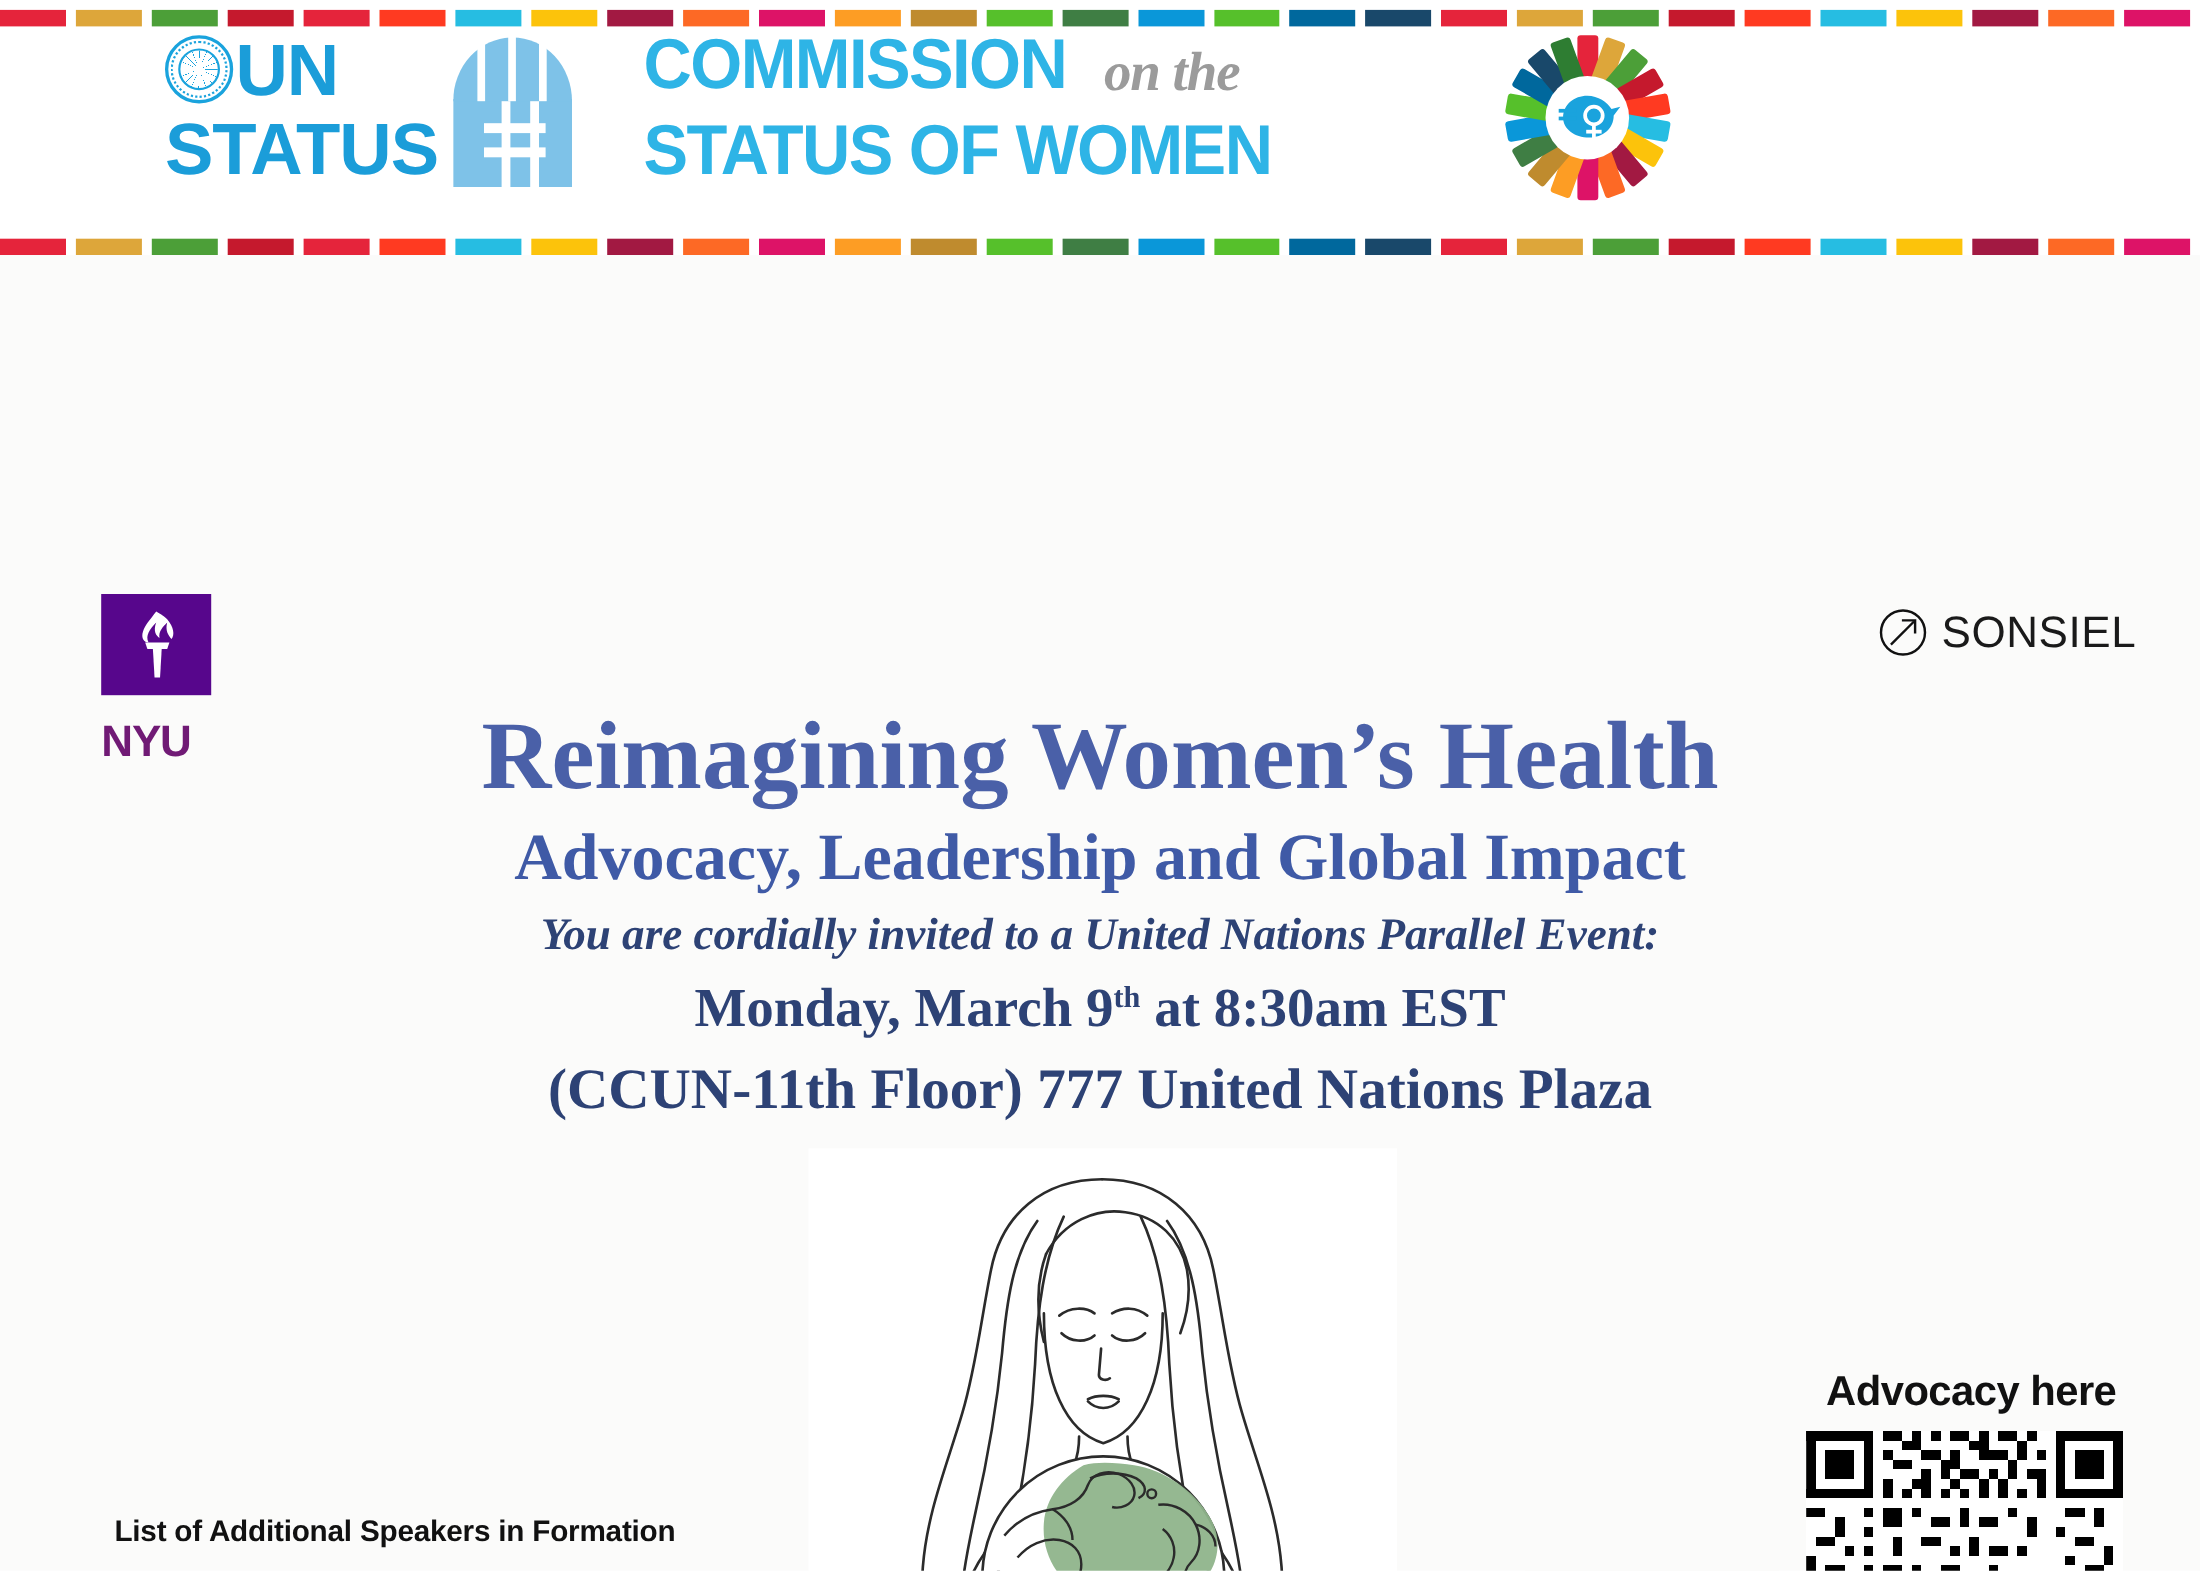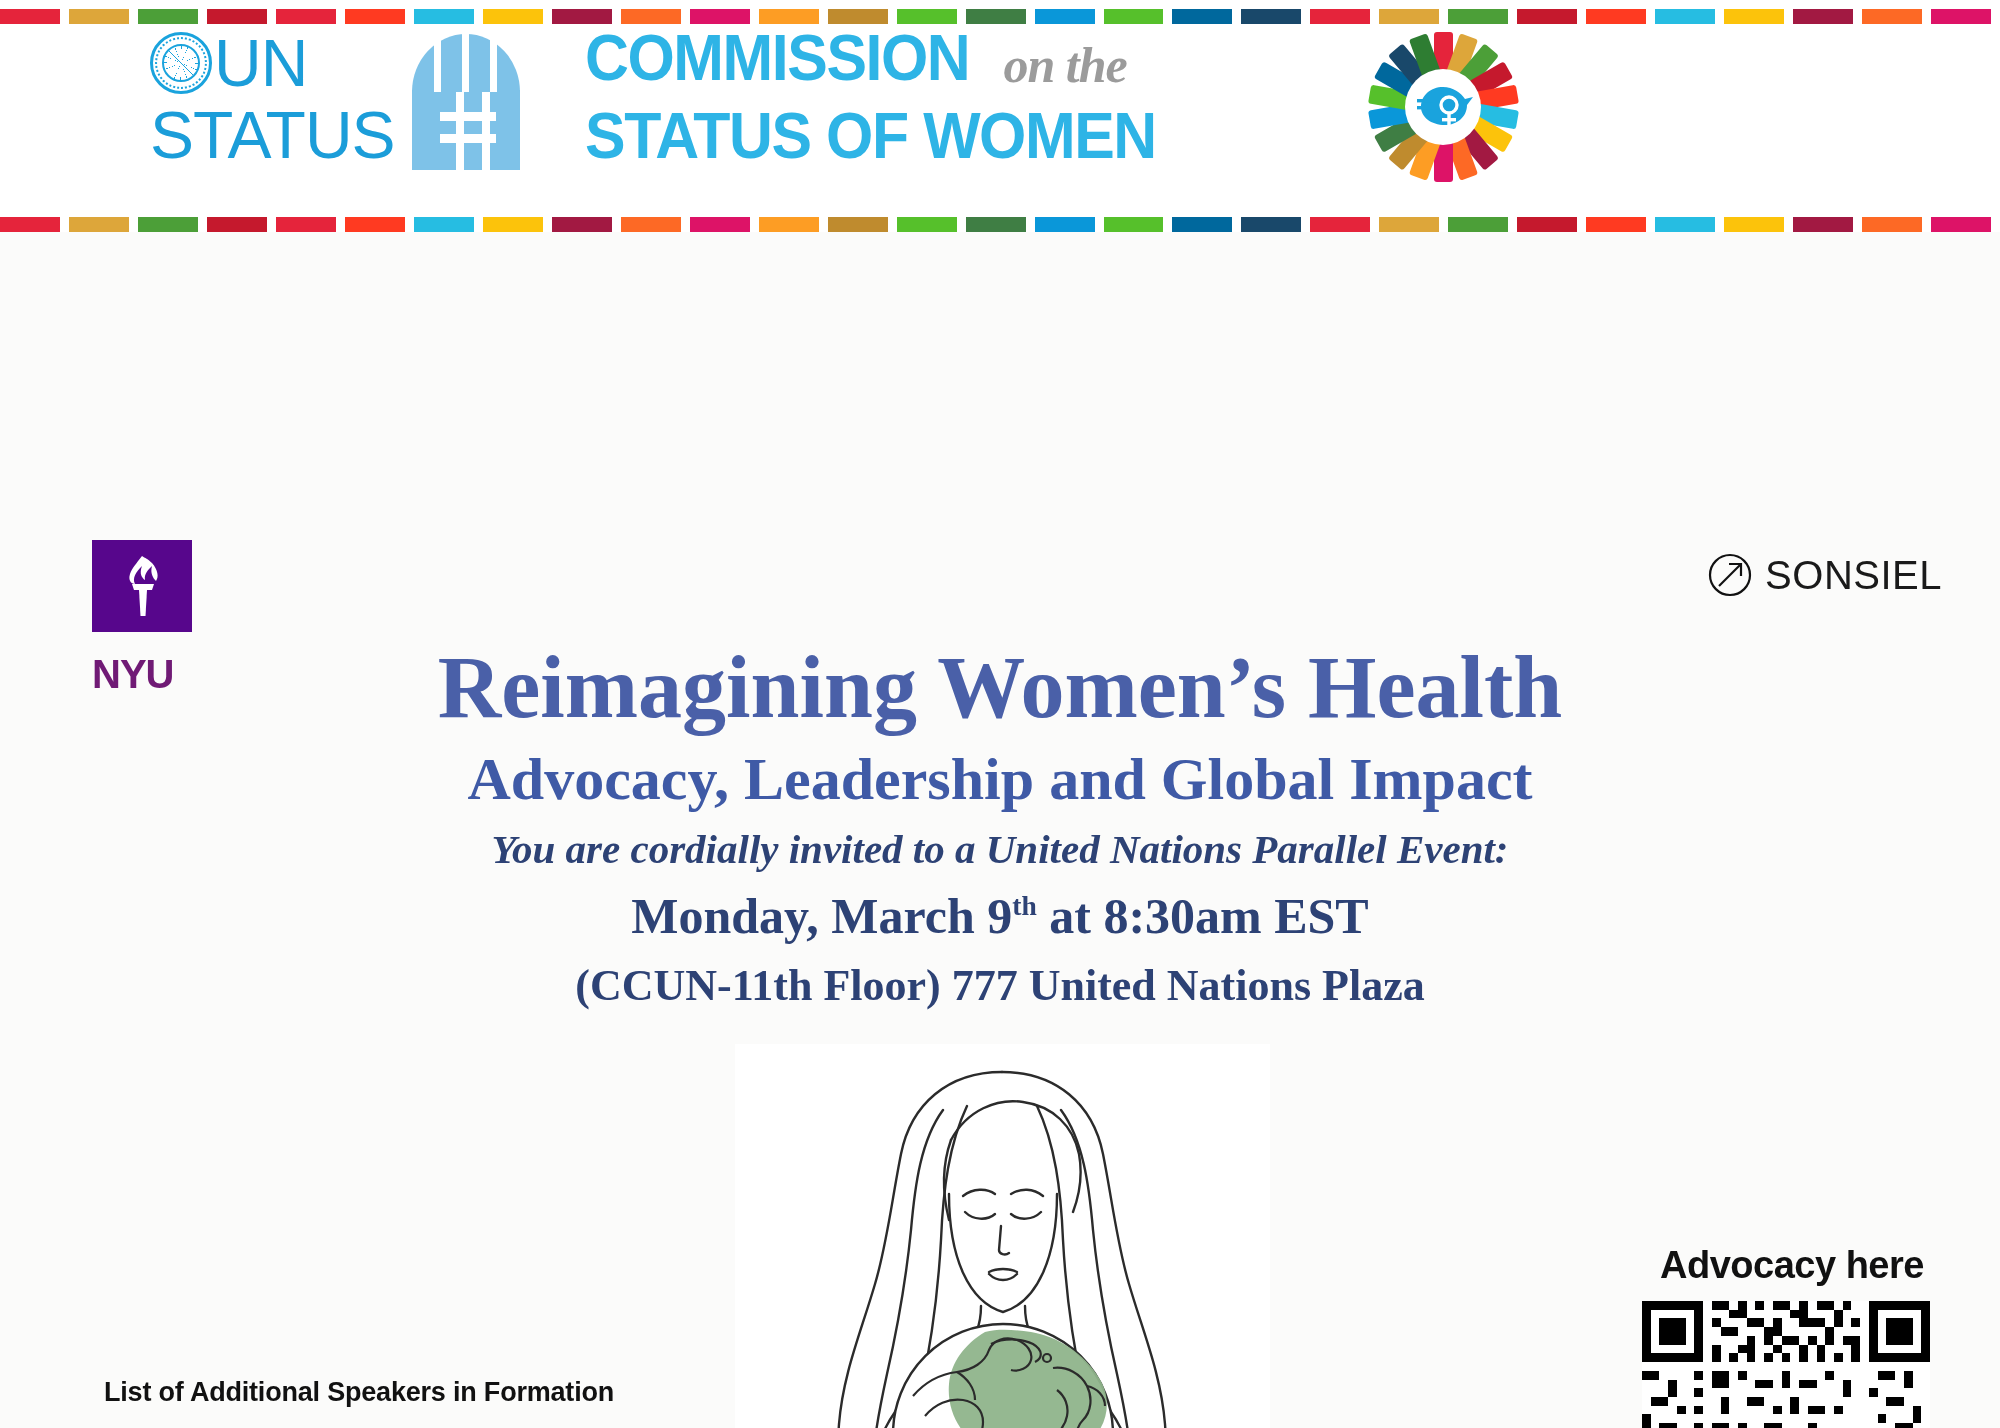--- a/index.html
+++ b/index.html
@@ -75,21 +75,21 @@
     content: "";
     position: absolute;
     left: 50%; top: 50%;
     transform: translate(-50%, -50%);
     width: 48px; height: 48px;
     border-radius: 50%;
     border: 2px dotted #1aa3dd;
   }
   .unw-text {
     font-family: "Liberation Sans", sans-serif;
-    font-weight: normal;
+    font-weight: bold;
     color: #1b9dd9;
     font-size: 66px;
     line-height: 62px;
     letter-spacing: -1px;
   }
   .unw-mark {
     position: absolute;
     left: 262px; top: 0px;
     width: 108px; height: 140px;
   }
@@ -252,21 +252,21 @@
   .t-date {
     margin-top: 14px;
     font-size: 50px;
     font-weight: bold;
     color: #2d4275;
     line-height: 1.15;
   }
   .t-date sup { font-size: 0.55em; vertical-align: super; }
   .t-venue {
     margin-top: 16px;
-    font-size: 44px;
+    font-size: 52px;
     font-weight: bold;
     color: #2d4275;
     line-height: 1.15;
   }
 
   
   .illus {
     position: absolute;
     left: 735px; top: 812px;
     width: 535px; height: 555px;

